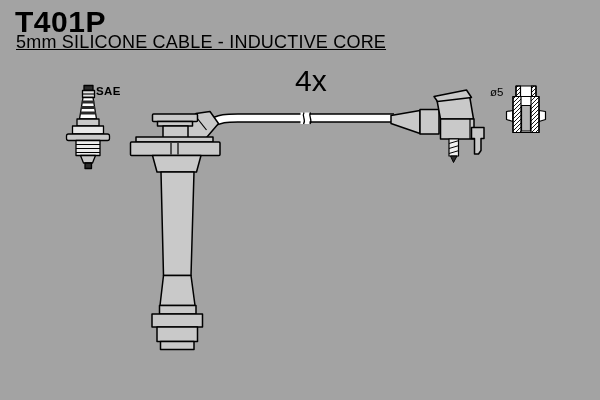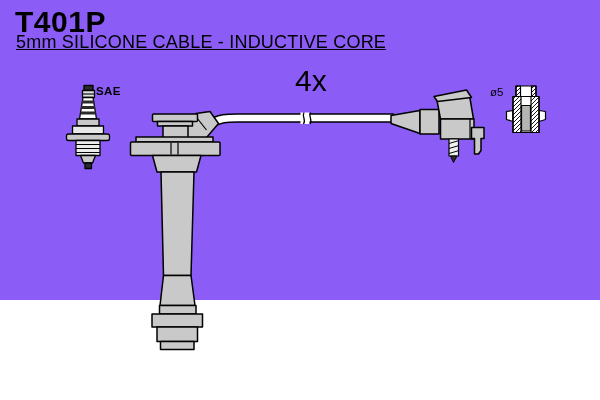--- a/index.html
+++ b/index.html
@@ -1,17 +1,17 @@
 <!DOCTYPE html>
 <html><head>
 <meta charset="utf-8">
 <style>
   html,body{margin:0;padding:0;background:#fff;}
   body{width:600px;height:400px;overflow:hidden;font-family:"Liberation Sans",sans-serif;}
-  #stage{position:relative;width:600px;height:300px;background:#8b5cf6;}
+  #stage{position:relative;width:600px;height:400px;background:#a3a3a3;}
   .abs{position:absolute;}
   #part-number{left:15px;top:5px;font-size:30px;font-weight:bold;color:#000;letter-spacing:0.5px;}
   #subtitle{left:16px;top:32px;font-size:18px;color:#000;letter-spacing:0.2px;white-space:nowrap;text-decoration:underline;}
   #brand-logo{left:393px;top:8px;width:84px;height:32px;}
   #label-sae{left:96px;top:85px;font-size:11.5px;font-weight:bold;letter-spacing:0.4px;color:#000;text-align:center;}
   #label-qty{left:295px;top:64px;font-size:30px;color:#000;}
   #label-dia{left:490px;top:86px;font-size:11.5px;font-weight:normal;color:#000;}
   #drawing{left:0;top:0;}
   svg{display:block;}
 </style>

